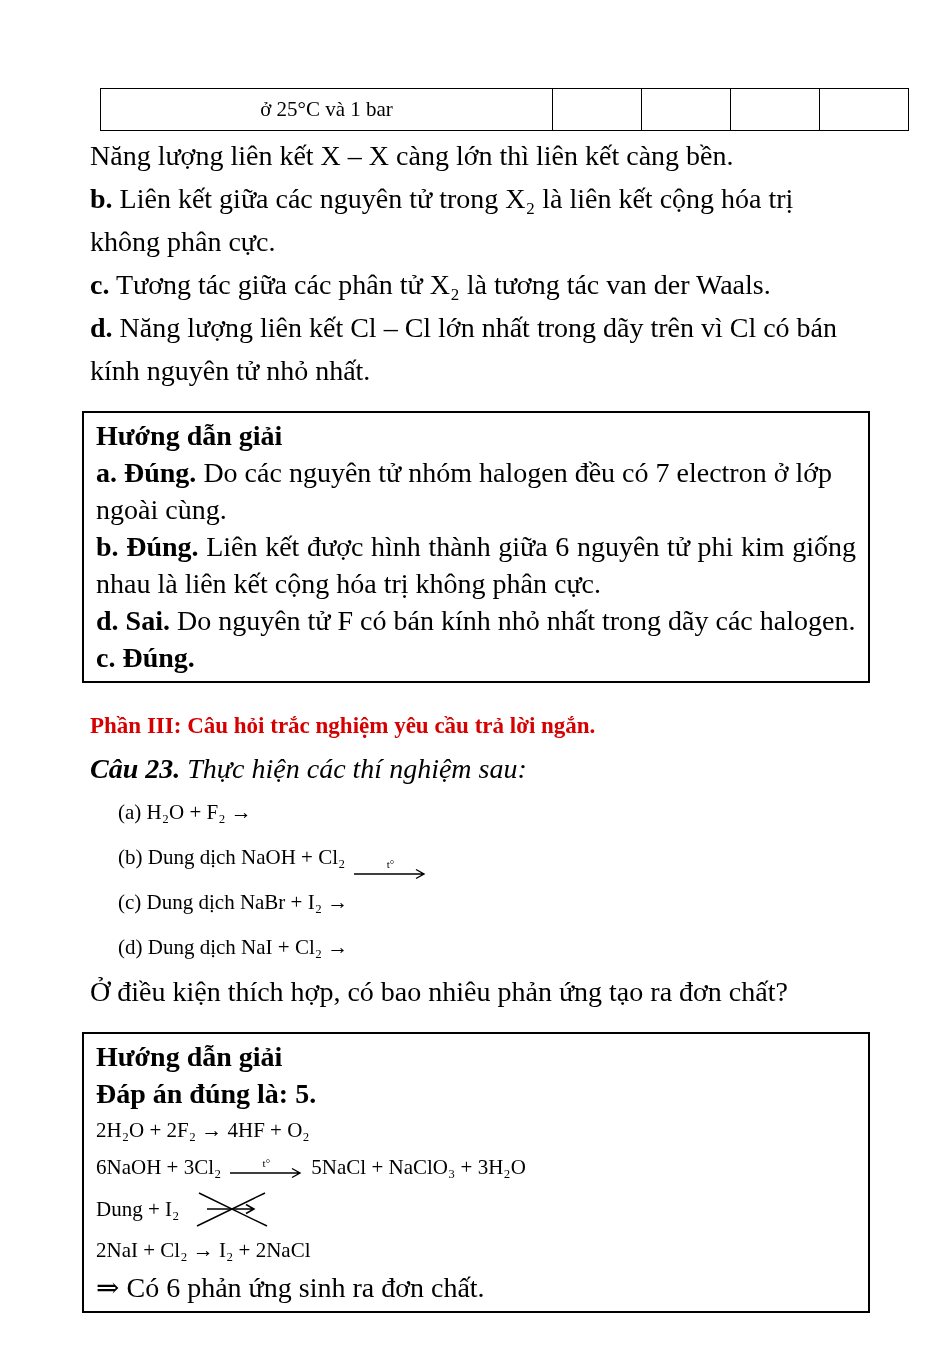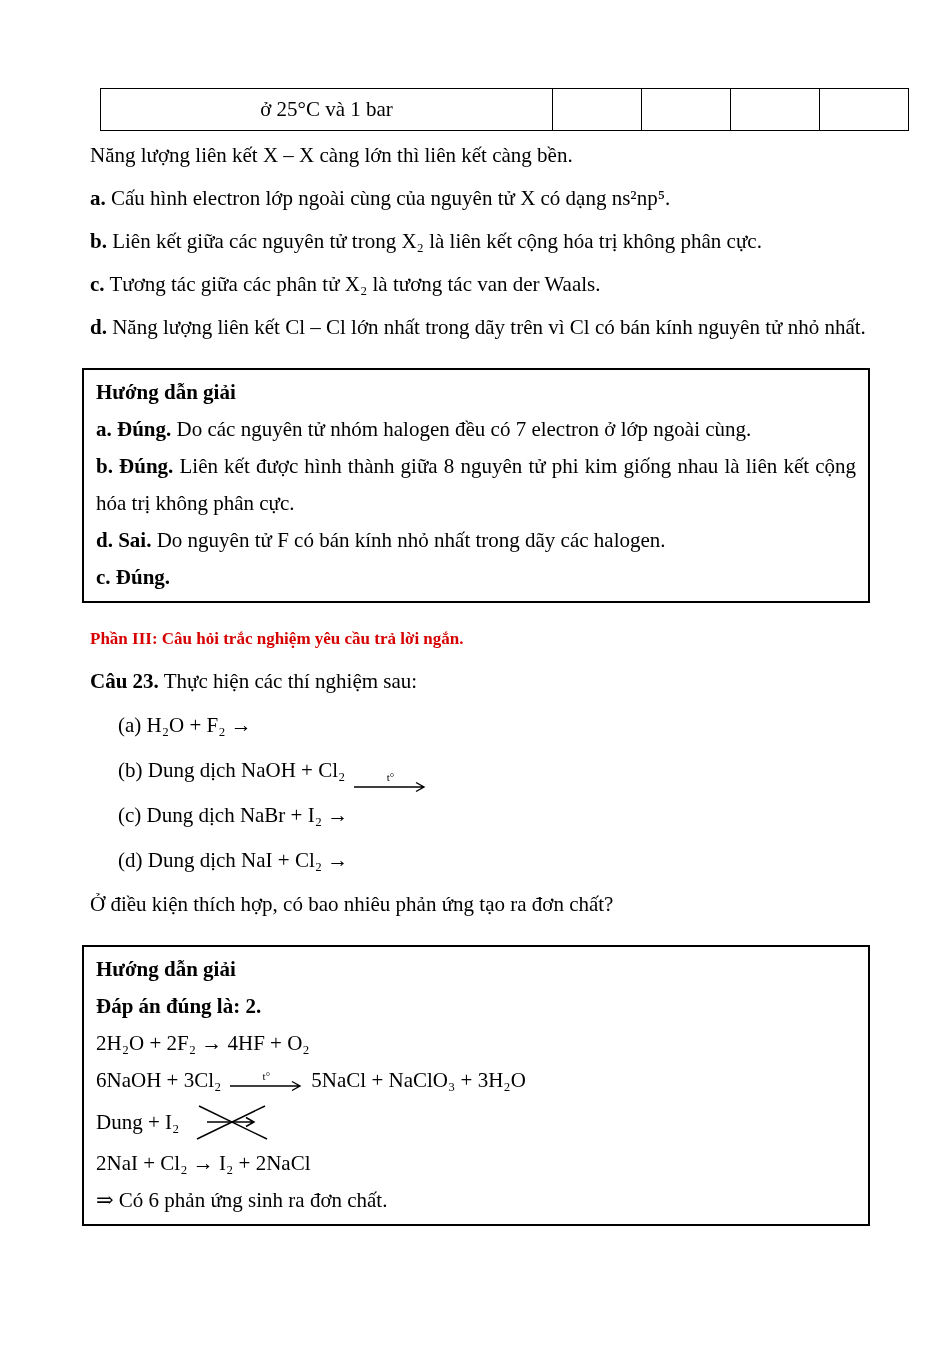--- a/index.html
+++ b/index.html
@@ -28,48 +28,48 @@
     height: 42px;
     font-size: 21px;
     text-align: center;
     vertical-align: middle;
   }
   .data-table td.c0 { width: 452px; font-family: Liberation Serif, serif; }
   .data-table td.cn { width: 89px; }
 
   
   p.body {
-    font-size: 21px;
+    font-size: 28px;
     line-height: 43px;
     white-space: normal;
   }
   p.body.first { margin-top: 3px; }
   .b { font-weight: bold; }
 
   
   .solution-box {
     border: 2px solid #000;
     width: 788px;
     margin-left: -8px;
     padding: 4px 12px 5px 12px;
     margin-top: 19px;
   }
   .solution-box p.body { line-height: 37px; }
   .solution-box p.justify { text-align: justify; }
 
   
   .section-heading {
-    font-size: 17px;
+    font-size: 23px;
     font-weight: bold;
     line-height: 38px;
-    margin-top: 17px;
+    margin-top: 24px;
     color: #d60000;
   }
 
-  .question-line { margin-top: 2px; }
+  .question-line { margin-top: 2px; font-style: italic; }
   p.exp { font-size: 21px; line-height: 45px; padding-left: 28px; }
 
   
   .labeled-arrow {
     display: inline-flex;
     flex-direction: column;
     align-items: center;
     vertical-align: -3px;
     margin: 0 8px;
     line-height: normal;
@@ -100,39 +100,36 @@
       <td class="cn"></td>
       <td class="cn"></td>
       <td class="cn"></td>
     </tr>
   </tbody>
     </table>
 
   <p class="body first">Năng lượng liên kết X – X càng lớn thì liên kết càng bền.</p>
 
   <p class="body">
-    <span class="b">a.</span><span> Cấu hình electron lớp ngoài cùng của nguyên tử X có dạng ns²np⁵.</span>
-  </p>
-  <p class="body">
     <span class="b">b.</span><span> Liên kết giữa các nguyên tử trong X₂ là liên kết cộng hóa trị không phân cực.</span>
   </p>
   <p class="body">
     <span class="b">c.</span><span> Tương tác giữa các phân tử X₂ là tương tác van der Waals.</span>
   </p>
   <p class="body">
     <span class="b">d.</span><span> Năng lượng liên kết Cl – Cl lớn nhất trong dãy trên vì Cl có bán kính nguyên tử nhỏ nhất.</span>
   </p>
 
   <div class="solution-box">
     <p class="body"><span class="b">Hướng dẫn giải</span></p>
     <p class="body">
       <span class="b">a. Đúng.</span><span> Do các nguyên tử nhóm halogen đều có 7 electron ở lớp ngoài cùng.</span>
     </p>
     <p class="body justify">
-      <span class="b">b. Đúng.</span><span> Liên kết được hình thành giữa 8 nguyên tử phi kim giống nhau là liên kết cộng hóa trị không phân cực.</span>
+      <span class="b">b. Đúng.</span><span> Liên kết được hình thành giữa 6 nguyên tử phi kim giống nhau là liên kết cộng hóa trị không phân cực.</span>
     </p>
     <p class="body">
       <span class="b">d. Sai.</span><span> Do nguyên tử F có bán kính nhỏ nhất trong dãy các halogen.</span>
     </p>
     <p class="body">
       <span class="b">c. Đúng.</span><span></span>
     </p>
   </div>
 
   <p class="section-heading" style="color: rgb(214, 0, 0);">Phần III: Câu hỏi trắc nghiệm yêu cầu trả lời ngắn.</p>
@@ -152,21 +149,21 @@
       </span>
   </p>
 
   <p class="exp">(c) Dung dịch  NaBr  +  I₂ →</p>
   <p class="exp">(d) Dung dịch  NaI  +  Cl₂ →</p>
 
   <p class="body">Ở điều kiện thích hợp, có bao nhiêu phản ứng tạo ra đơn chất?</p>
 
   <div class="solution-box">
     <p class="body"><span class="b">Hướng dẫn giải</span></p>
-    <p class="body"><span class="b">Đáp án đúng là: 2.</span></p>
+    <p class="body"><span class="b">Đáp án đúng là: 5.</span></p>
 
     <p class="eq-row">
         <span>2H₂O + 2F₂ → 4HF + O₂</span>
       </p>
 
     <p class="eq-row">
       <span>6NaOH + 3Cl₂</span>
         <span class="labeled-arrow">
           <span class="arrow-sup">t°</span>
           <svg width="74" height="12" viewBox="0 0 74 12">

